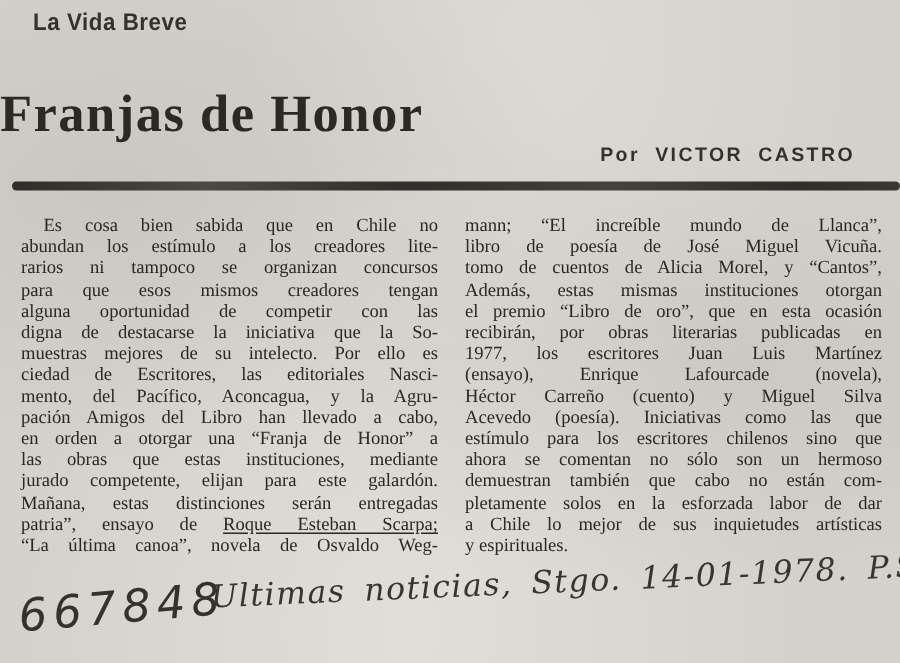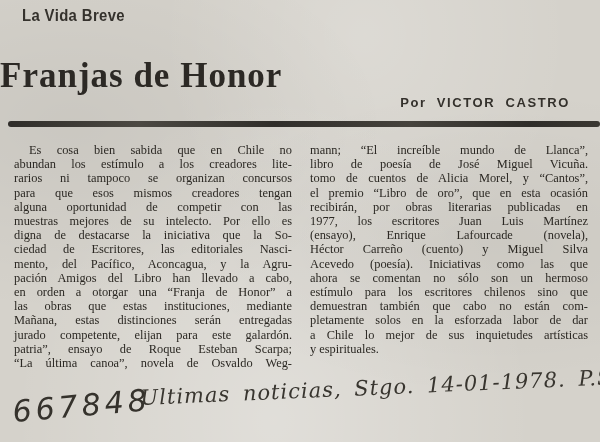--- a/index.html
+++ b/index.html
@@ -33,21 +33,21 @@
   }
   .rule{
     position:absolute;left:8px;right:8px;top:121px;height:6px;border-radius:3px;
     background:linear-gradient(90deg,#2f2d29,#4c4943 22%,#302e2a 45%,#46433d 68%,#2f2d29 88%,#3b3832);
   }
   .cols{position:absolute;left:14px;top:143px;width:574px;display:flex;gap:18px;}
   .col{width:278px;font-size:12.4px;line-height:14.2px;color:#2b2823;}
   .line{text-align:justify;text-align-last:justify;white-space:nowrap0;}
   .line.no-j{text-align-last:left;}
   .line.indent{padding-left:15px;}
-  .u{text-underline-offset:2px;}
+  .u{text-decoration:underline;text-underline-offset:2px;}
   .hw-number{
     position:absolute;left:14px;top:394px;
     font-family:"DejaVu Sans", sans-serif;font-size:30px;font-style:italic;
     letter-spacing:4px;color:#35322c;transform:rotate(-5deg);transform-origin:left bottom;
   }
   .hw-note{
     position:absolute;left:140px;top:386px;white-space:nowrap;
     font-family:"DejaVu Serif", serif;font-style:italic;font-size:21px;
     letter-spacing:1px;word-spacing:5px;color:#38352f;
     transform:rotate(-2.5deg);transform-origin:left top;
@@ -63,44 +63,45 @@
   <div class="byline">Por VICTOR CASTRO</div>
   <div class="rule"></div>
 
   <div class="cols">
     <div class="col">
       <div class="line indent">Es cosa bien sabida que en Chile no</div>
       <div class="line">abundan los estímulo a los creadores lite-</div>
       <div class="line">rarios ni tampoco se organizan concursos</div>
       <div class="line">para que esos mismos creadores tengan</div>
       <div class="line">alguna oportunidad de competir con las</div>
+      <div class="line">digna de destacarse la iniciativa que la So-</div>
       <div class="line">muestras mejores de su intelecto. Por ello es</div>
-      <div class="line">digna de destacarse la iniciativa que la So-</div>
       <div class="line">ciedad de Escritores, las editoriales Nasci-</div>
       <div class="line">mento, del Pacífico, Aconcagua, y la Agru-</div>
       <div class="line">pación Amigos del Libro han llevado a cabo,</div>
       <div class="line">en orden a otorgar una “Franja de Honor” a</div>
       <div class="line">las obras que estas instituciones, mediante</div>
+      <div class="line">jurado competente, elijan para este galardón.</div>
       <div class="line">Mañana, estas distinciones serán entregadas</div>
-      <div class="line">jurado competente, elijan para este galardón.</div>
       <div class="line"><span>patria”, ensayo de </span><span class="u">Roque Esteban Scarpa;</span></div>
       <div class="line">“La última canoa”, novela de Osvaldo Weg-</div>
     </div>
     <div class="col">
       <div class="line">mann; “El increíble mundo de Llanca”,</div>
       <div class="line">libro de poesía de José Miguel Vicuña.</div>
       <div class="line">tomo de cuentos de Alicia Morel, y “Cantos”,</div>
+      <div class="line">Además, estas mismas instituciones otorgan</div>
       <div class="line">el premio “Libro de oro”, que en esta ocasión</div>
       <div class="line">recibirán, por obras literarias publicadas en</div>
       <div class="line">1977, los escritores Juan Luis Martínez</div>
       <div class="line">(ensayo), Enrique Lafourcade (novela),</div>
       <div class="line">Héctor Carreño (cuento) y Miguel Silva</div>
       <div class="line">Acevedo (poesía). Iniciativas como las que</div>
+      <div class="line">estímulo para los escritores chilenos sino que</div>
       <div class="line">ahora se comentan no sólo son un hermoso</div>
-      <div class="line">estímulo para los escritores chilenos sino que</div>
       <div class="line">demuestran también que cabo no están com-</div>
       <div class="line">pletamente solos en la esforzada labor de dar</div>
       <div class="line">a Chile lo mejor de sus inquietudes artísticas</div>
       <div class="line no-j">y espirituales.</div>
     </div>
   </div>
 
   <div class="hw-number">667848</div>
   <div class="hw-note">Ultimas noticias, Stgo. 14-01-1978. P.S.</div>
 

